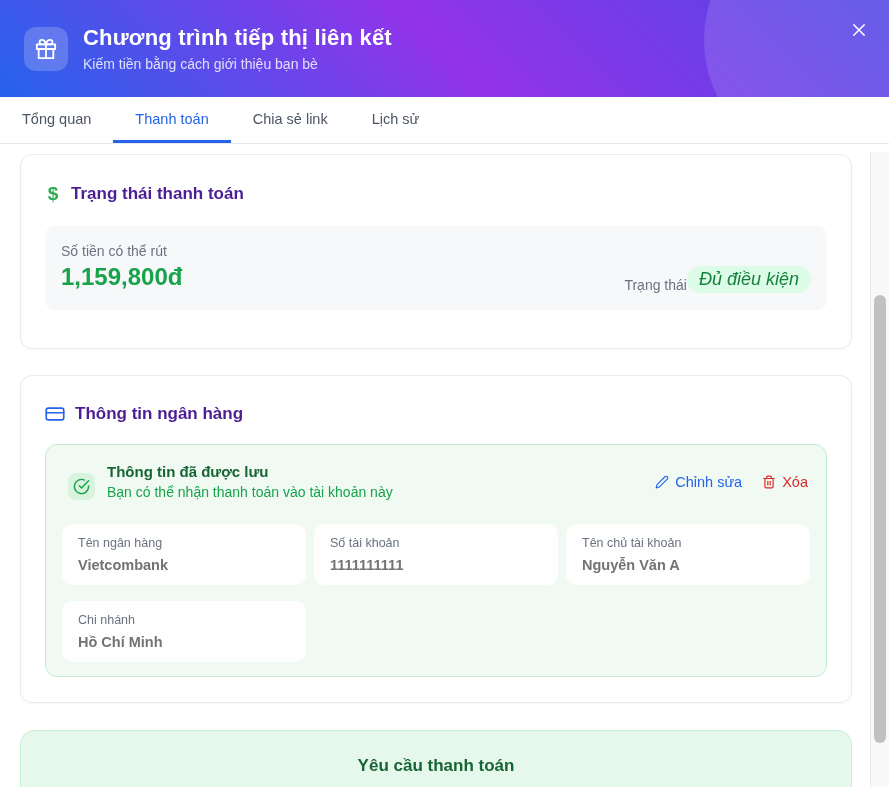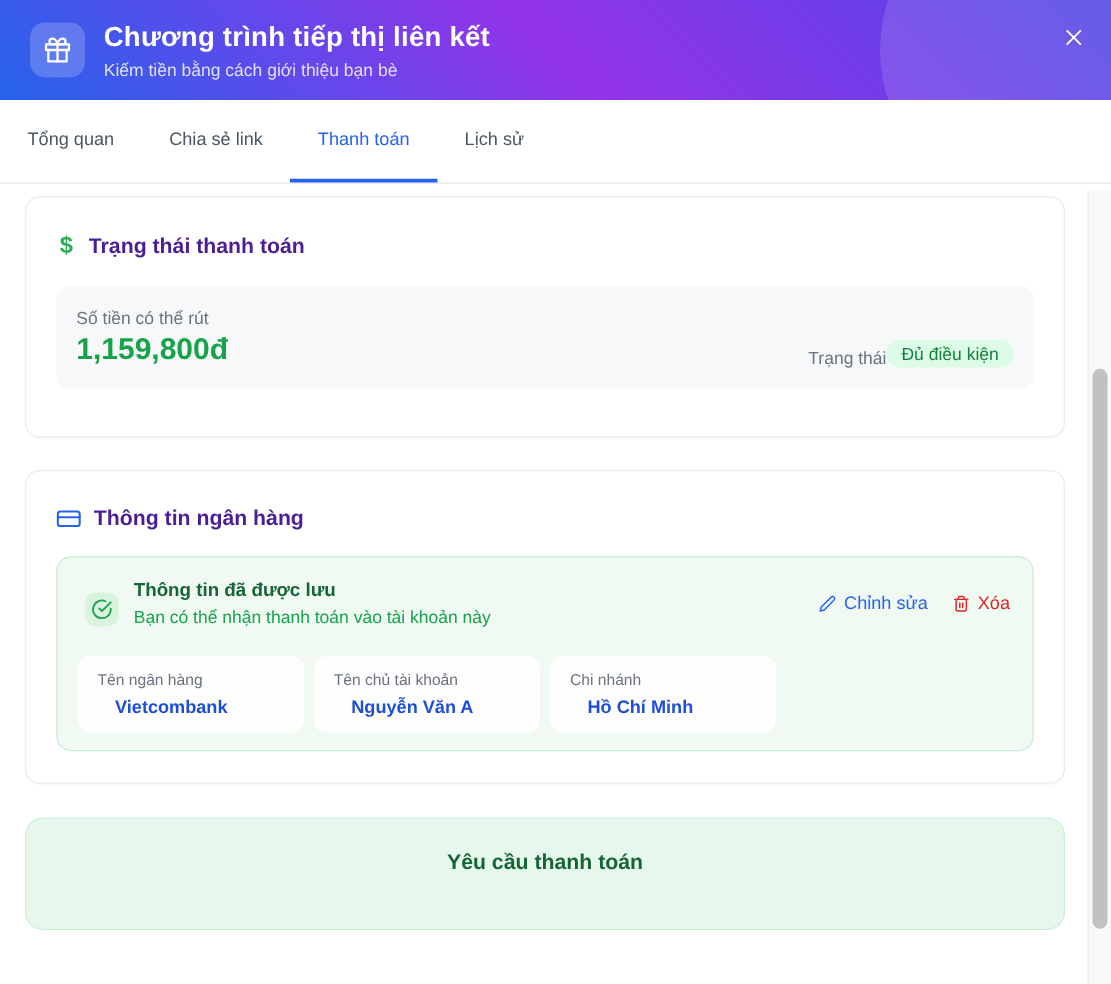--- a/index.html
+++ b/index.html
@@ -2,39 +2,39 @@
 <html style="--header-gradient-start: #2563eb; --header-gradient-mid: #9333ea; --header-gradient-end: #4f46e5; --accent-blue: #2563eb; --success-green: #16a34a; --danger-red: #dc2626; --badge-bg: #dcfce7; --badge-text: #15803d;"><head>
 <meta charset="utf-8">
 <style>
   * { margin:0; padding:0; box-sizing:border-box; }
   html,body { width:889px; height:787px; background:#fff;
     font-family:"Liberation Sans","DejaVu Sans",sans-serif; }
   .screen { position:relative; width:889px; height:787px; overflow:hidden; background:#fff; }
 
   
   .hdr {
-    position:relative; height:80px; overflow:hidden;
+    position:relative; height:97px; overflow:hidden;
     background:linear-gradient(45deg,
       var(--header-gradient-start,#2563eb) 0%,
       var(--header-gradient-mid,#9333ea) 50%,
       var(--header-gradient-end,#4f46e5) 100%);
     display:flex; align-items:center; padding:0 24px; color:#fff;
   }
   .hdr-deco { position:absolute; top:-85px; right:-65px; width:250px; height:250px;
     border-radius:50%; background:rgba(255,255,255,.13); pointer-events:none; }
   .gift-box { width:44px; height:44px; border-radius:12px; background:rgba(255,255,255,.2);
     display:flex; align-items:center; justify-content:center; margin-right:15px; flex:0 0 auto; }
   .hdr-title { font-size:22px; font-weight:bold; letter-spacing:.2px; margin-bottom:5px; }
   .hdr-sub { font-size:14px; color:rgba(255,255,255,.82); }
   .close-btn { position:absolute; top:14px; right:14px; width:32px; height:32px;
     background:transparent; border:none; color:#fff; cursor:pointer;
     display:flex; align-items:center; justify-content:center; }
 
   
-  .tabs { height:67px; background:#fff; border-bottom:1px solid #e5e7eb;
+  .tabs { height:47px; background:#fff; border-bottom:1px solid #e5e7eb;
     display:flex; align-items:stretch; }
   .tab { border:none; background:transparent; padding:0 22px; font-size:14.5px;
     color:#4b5563; cursor:pointer; border-bottom:3px solid transparent;
     font-family:inherit; }
   .tab.active { color:var(--accent-blue,#2563eb); border-bottom-color:var(--accent-blue,#2563eb); font-weight:400; }
 
   
   .content { padding:10px 37px 0 20px; }
   .card { background:#fff; border:1px solid #e9ebef; border-radius:12px;
     box-shadow:0 1px 2px rgba(16,24,40,.04); }
@@ -42,42 +42,42 @@
   .card-title { font-size:17px; font-weight:bold; color:#4c1d95; }
   .dollar { color:#2eab55; font-size:19px; font-weight:bold; width:16px; text-align:center; }
 
   .status-card { padding:28px 24px 38px; margin-bottom:26px; }
   .balance-box { margin-top:21px; background:#f7f8fa; border-radius:10px;
     padding:17px 16px; display:flex; justify-content:space-between; }
   .mini-lbl { font-size:14px; color:#6b7280; }
   .amount { margin-top:4px; font-size:24px; font-weight:bold; color:var(--success-green,#16a34a); }
   .bal-right { display:flex; align-items:flex-end; }
   .badge { margin-top:23px; display:inline-block; background:var(--badge-bg,#dcfce7);
-    color:var(--badge-text,#15803d); font-size:14px; padding:3px 12px; border-radius:999px; }
+    color:var(--badge-text,#15803d); font-size:18px; padding:3px 12px; border-radius:999px;font-style:italic; }
 
   .bank-card { padding:28px 24px 25px; margin-bottom:27px; }
   .bank-panel { margin-top:20px; background:#f0faf3; border:1px solid #c5ecd1;
     border-radius:12px; padding:18px 16px 14px 22px; }
   .panel-head { display:flex; align-items:center; justify-content:space-between; }
   .panel-left { display:flex; align-items:flex-end; gap:12px; }
   .check-sq { width:27px; height:27px; border-radius:8px; background:#d9f3de;
     display:flex; align-items:center; justify-content:center; color:var(--success-green,#16a34a); flex:0 0 auto; }
   .panel-title { font-size:15px; font-weight:bold; color:#166534; margin-bottom:4px; }
   .panel-sub { font-size:14px; color:#16a34a; }
   .panel-actions { display:flex; align-items:center; gap:20px; margin-right:2px; }
   .link-btn { border:none; background:transparent; cursor:pointer; font-size:14.5px;
     display:flex; align-items:center; gap:6px; font-family:inherit; }
   .edit-btn { color:var(--accent-blue,#2563eb); }
   .del-btn { color:var(--danger-red,#dc2626); }
 
-  .fields { margin-top:24px; display:grid; grid-template-columns:1fr 1fr 1fr 1fr;
+  .fields { margin-top:24px; display:grid; grid-template-columns:1fr 1fr 1fr;
     column-gap:8px; row-gap:16px; margin-left:-6px; }
   .field { background:#fdfefd; border-radius:10px; padding:12px 16px; }
   .field-lbl { font-size:12.5px; color:#6b7280; margin-bottom:7px; }
-  .field-val { font-size:14.5px; font-weight:bold; color:#1d4ed8;margin-left:14px; }
+  .field-val { font-size:14.5px; font-weight:bold; color:#737373; }
 
   .request-card { background:#e6f8ec; border:1px solid #c9eed6; border-radius:14px;
     height:90px; display:flex; justify-content:center; padding-top:25px; cursor:pointer; }
   .request-title { font-size:17px; font-weight:bold; color:#166534; }
 
   
   .scrollbar { position:absolute; top:152px; right:0; width:19px; height:635px;
     background:#f8f8f8; border-left:1px solid #ebebeb; }
   .scroll-thumb { position:absolute; top:143px; left:3px; width:12px; height:448px;
     background:#c1c1c1; border-radius:6px; }
@@ -109,22 +109,22 @@
         <svg width="18" height="18" viewBox="0 0 24 24" fill="none" stroke="#fff" stroke-width="2" stroke-linecap="round">
           <line x1="5" y1="5" x2="19" y2="19"></line>
             <line x1="19" y1="5" x2="5" y2="19"></line>
         </svg>
       </span>
     </button>
   </header>
 
   <nav class="tabs">
     <button class="tab">Tổng quan</button>
+    <button class="tab active">Thanh toán</button>
     <button class="tab">Chia sẻ link</button>
-    <button class="tab active">Thanh toán</button>
     <button class="tab">Lịch sử</button>
   </nav>
 
   <main class="content">
 
     <section class="card status-card">
       <div class="card-title-row">
         <span class="dollar">$</span>
         <h2 class="card-title">Trạng thái thanh toán</h2>
       </div>
@@ -187,20 +187,24 @@
             </button>
           </div>
         </div>
 
         <div class="fields">
           <div class="field">
             <div class="field-lbl">Tên ngân hàng</div>
             <div class="field-val">Vietcombank</div>
           </div>
           <div class="field">
+            <div class="field-lbl">Số tài khoản</div>
+            <div class="field-val">1111111111</div>
+          </div>
+          <div class="field">
             <div class="field-lbl">Tên chủ tài khoản</div>
             <div class="field-val">Nguyễn Văn A</div>
           </div>
           <div class="field">
             <div class="field-lbl">Chi nhánh</div>
             <div class="field-val">Hồ Chí Minh</div>
           </div>
         </div>
       </div>
     </section>

